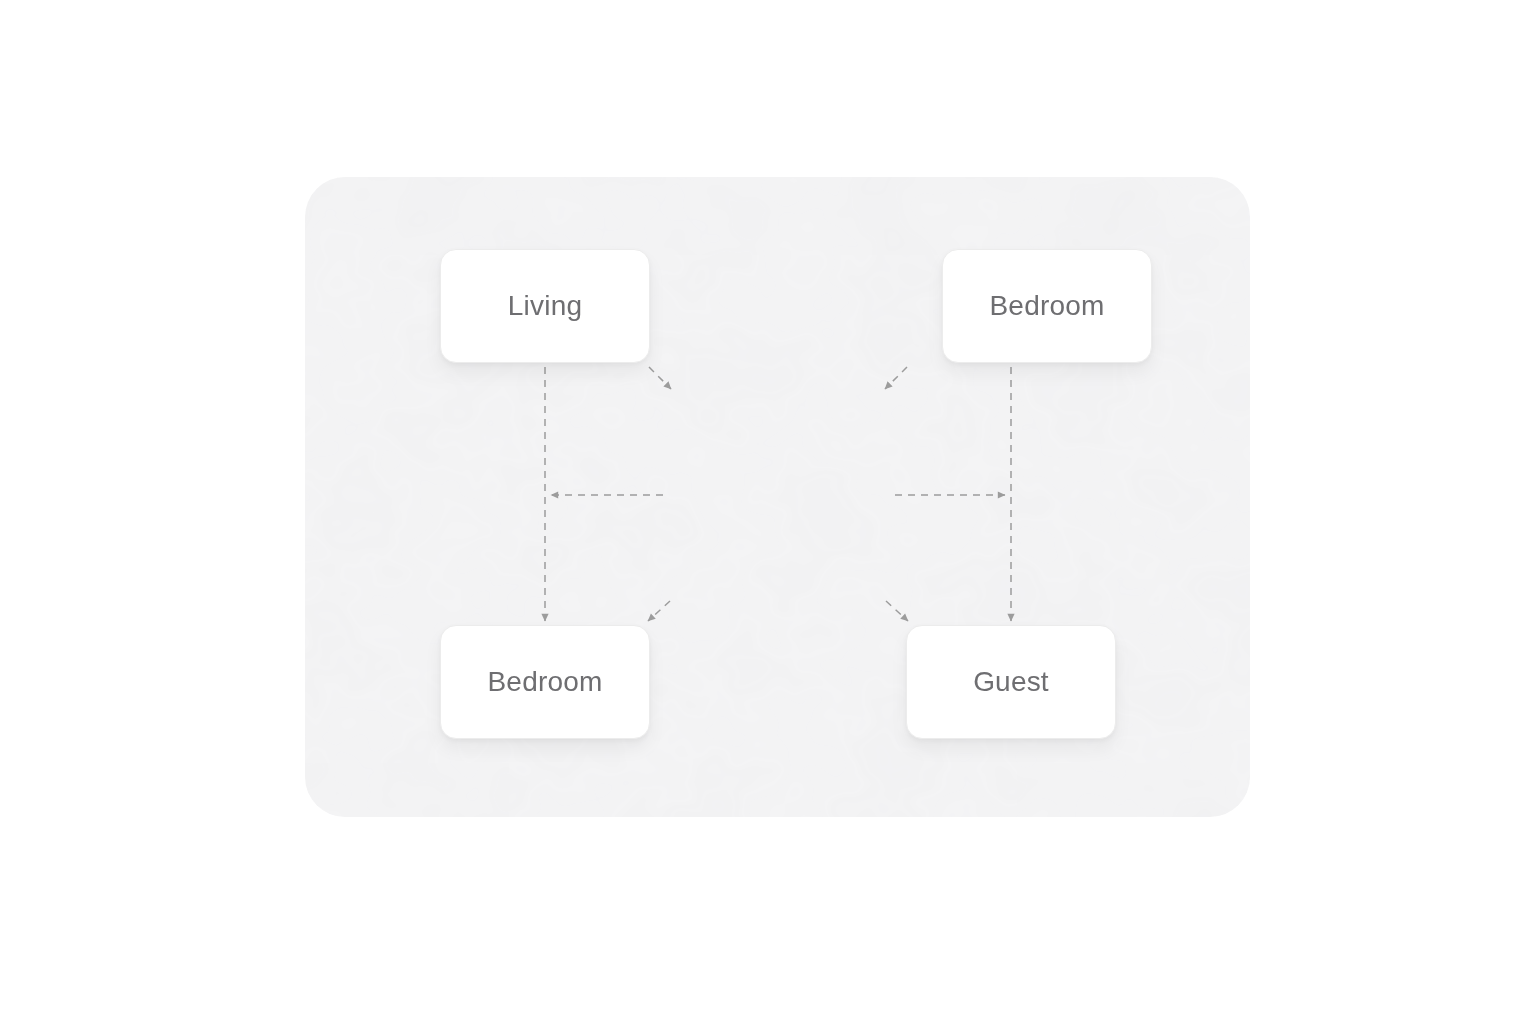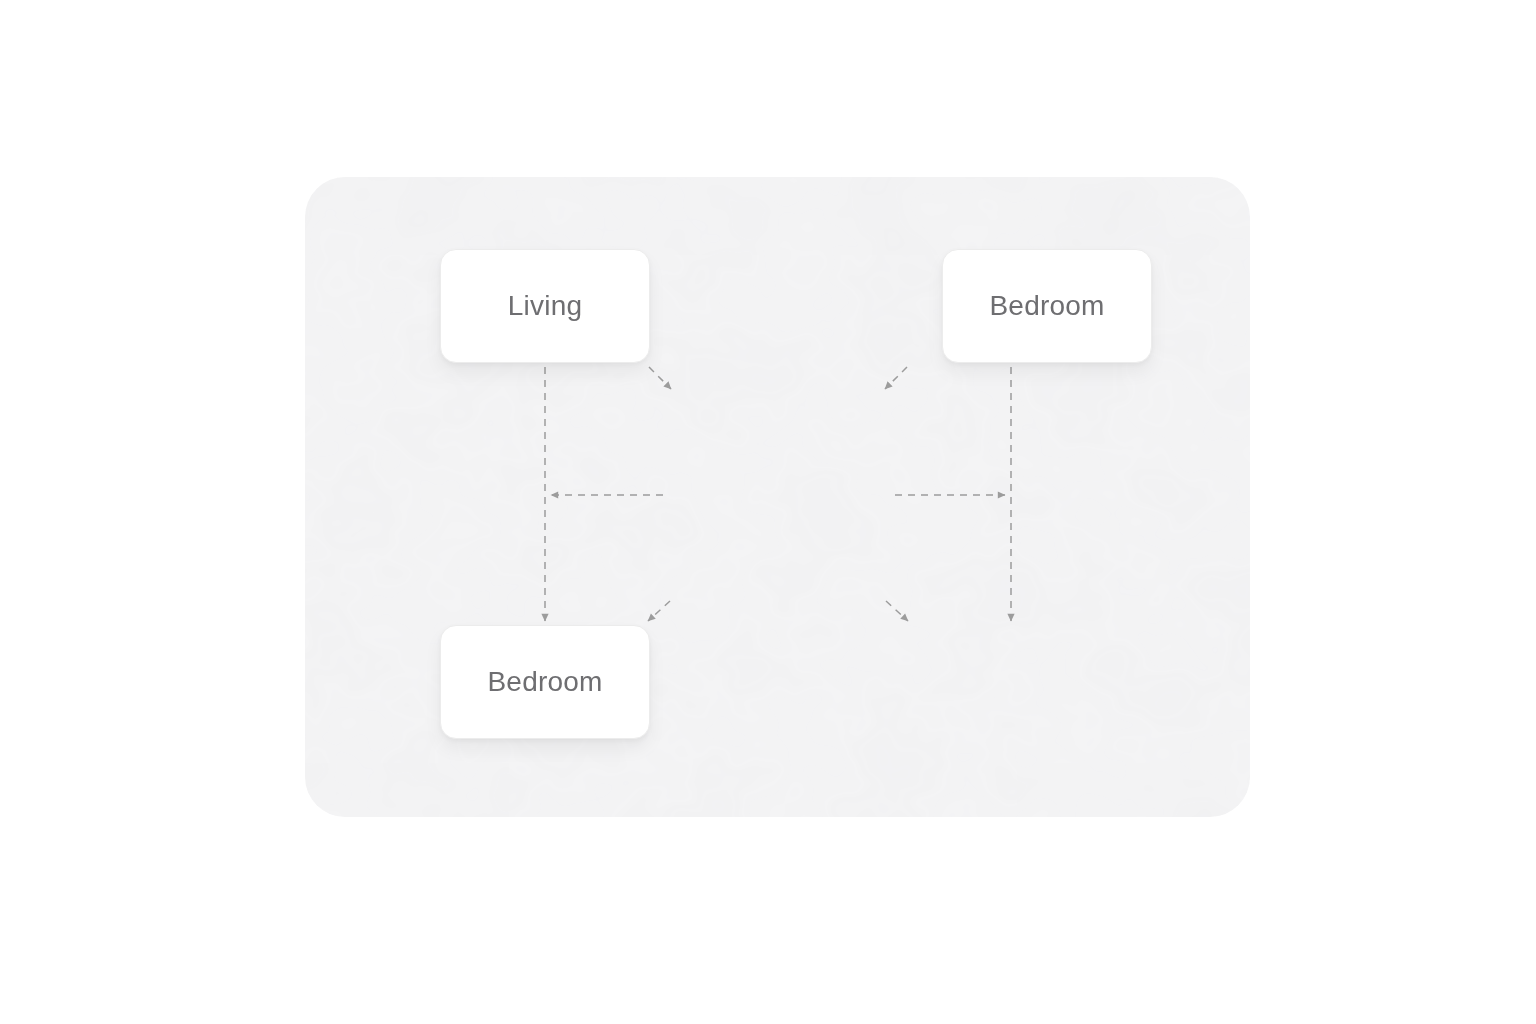--- a/index.html
+++ b/index.html
@@ -93,15 +93,18 @@
 
     <div class="node node-living">
       <span class="node-label">Living</span>
     </div>
     <div class="node node-bedroom">
       <span class="node-label">Bedroom</span>
     </div>
     <div class="node node-office">
       <span class="node-label">Bedroom</span>
     </div>
+    <div class="node node-guest">
+      <span class="node-label">Guest</span>
+    </div>
 
   </div>
 </div>
 
 </body></html>

